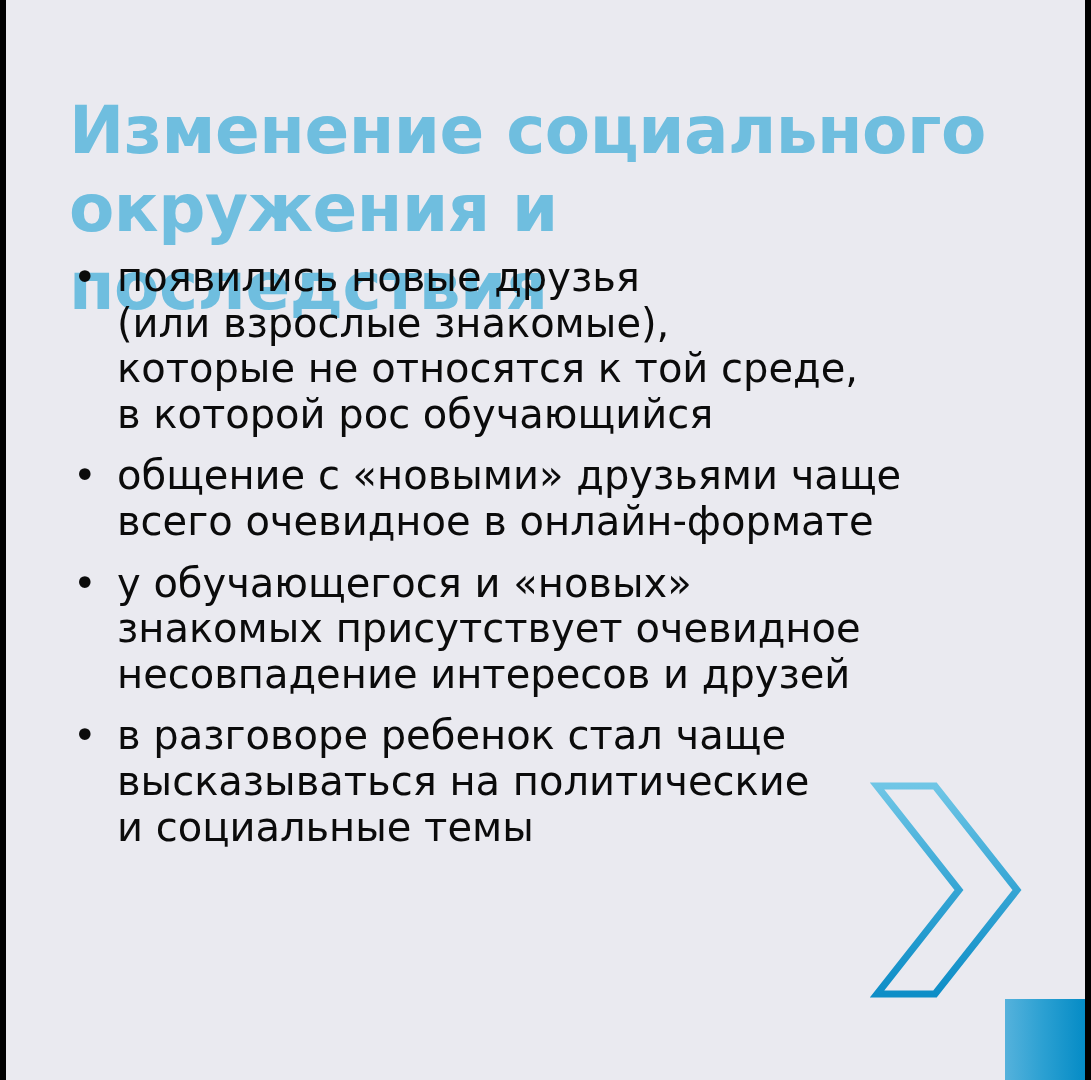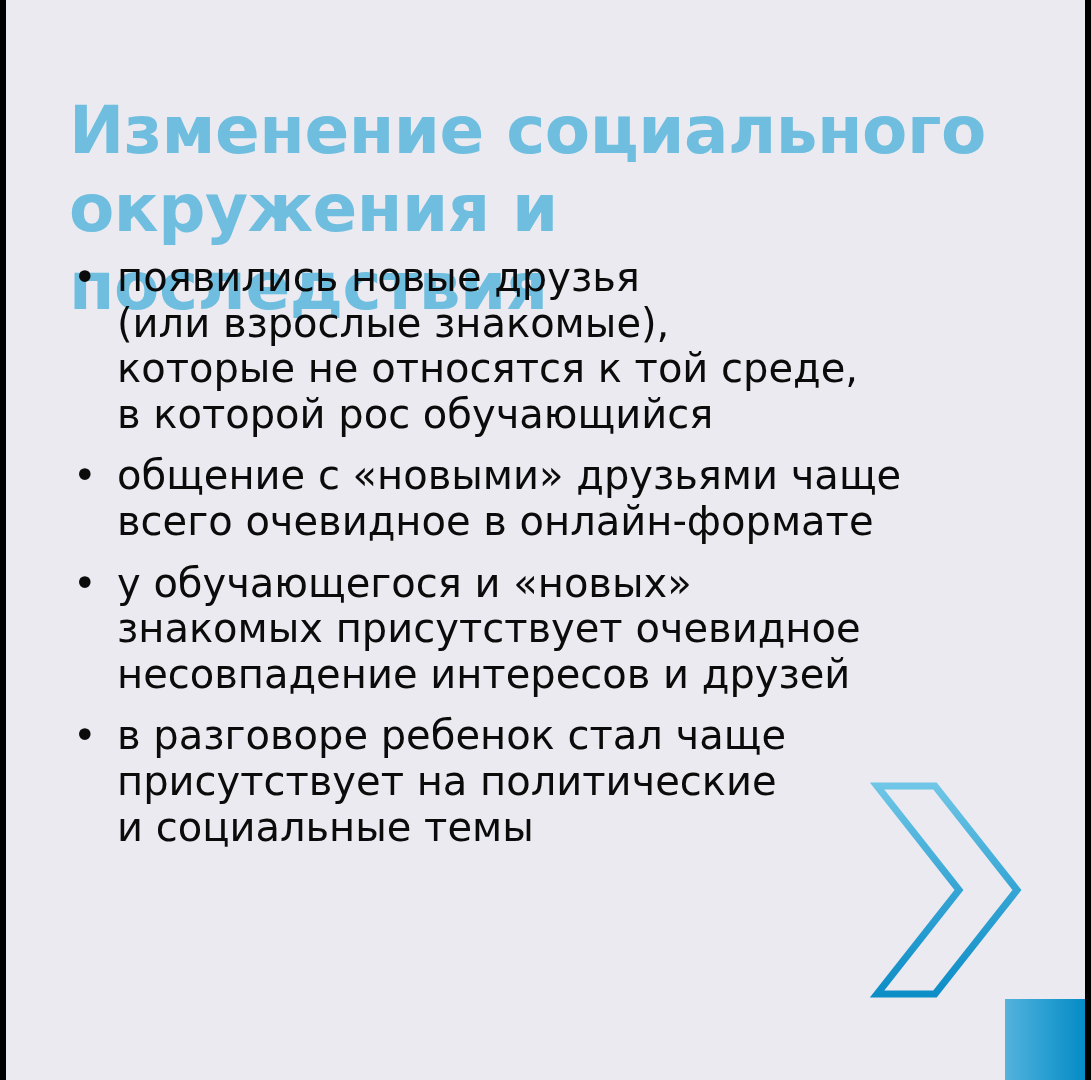--- a/index.html
+++ b/index.html
@@ -139,21 +139,21 @@
       <div class="bullet-item">
         <span class="bullet-marker">•</span>
         <span class="bullet-text">у обучающегося и «новых»
 знакомых присутствует очевидное
 несовпадение интересов и друзей</span>
       </div>
 
       <div class="bullet-item">
         <span class="bullet-marker">•</span>
         <span class="bullet-text">в разговоре ребенок стал чаще
-присутствует на политические
+высказываться на политические
 и социальные темы</span>
       </div>
 
     </div>
 
     <svg id="chevron-decoration" viewBox="0 0 160 236">
       <defs>
         <linearGradient id="chevGrad" x1="0" y1="0" x2="0" y2="1">
           <stop offset="0%" stop-color="#6FC6E6"></stop>
           <stop offset="50%" stop-color="#35A5D4"></stop>

